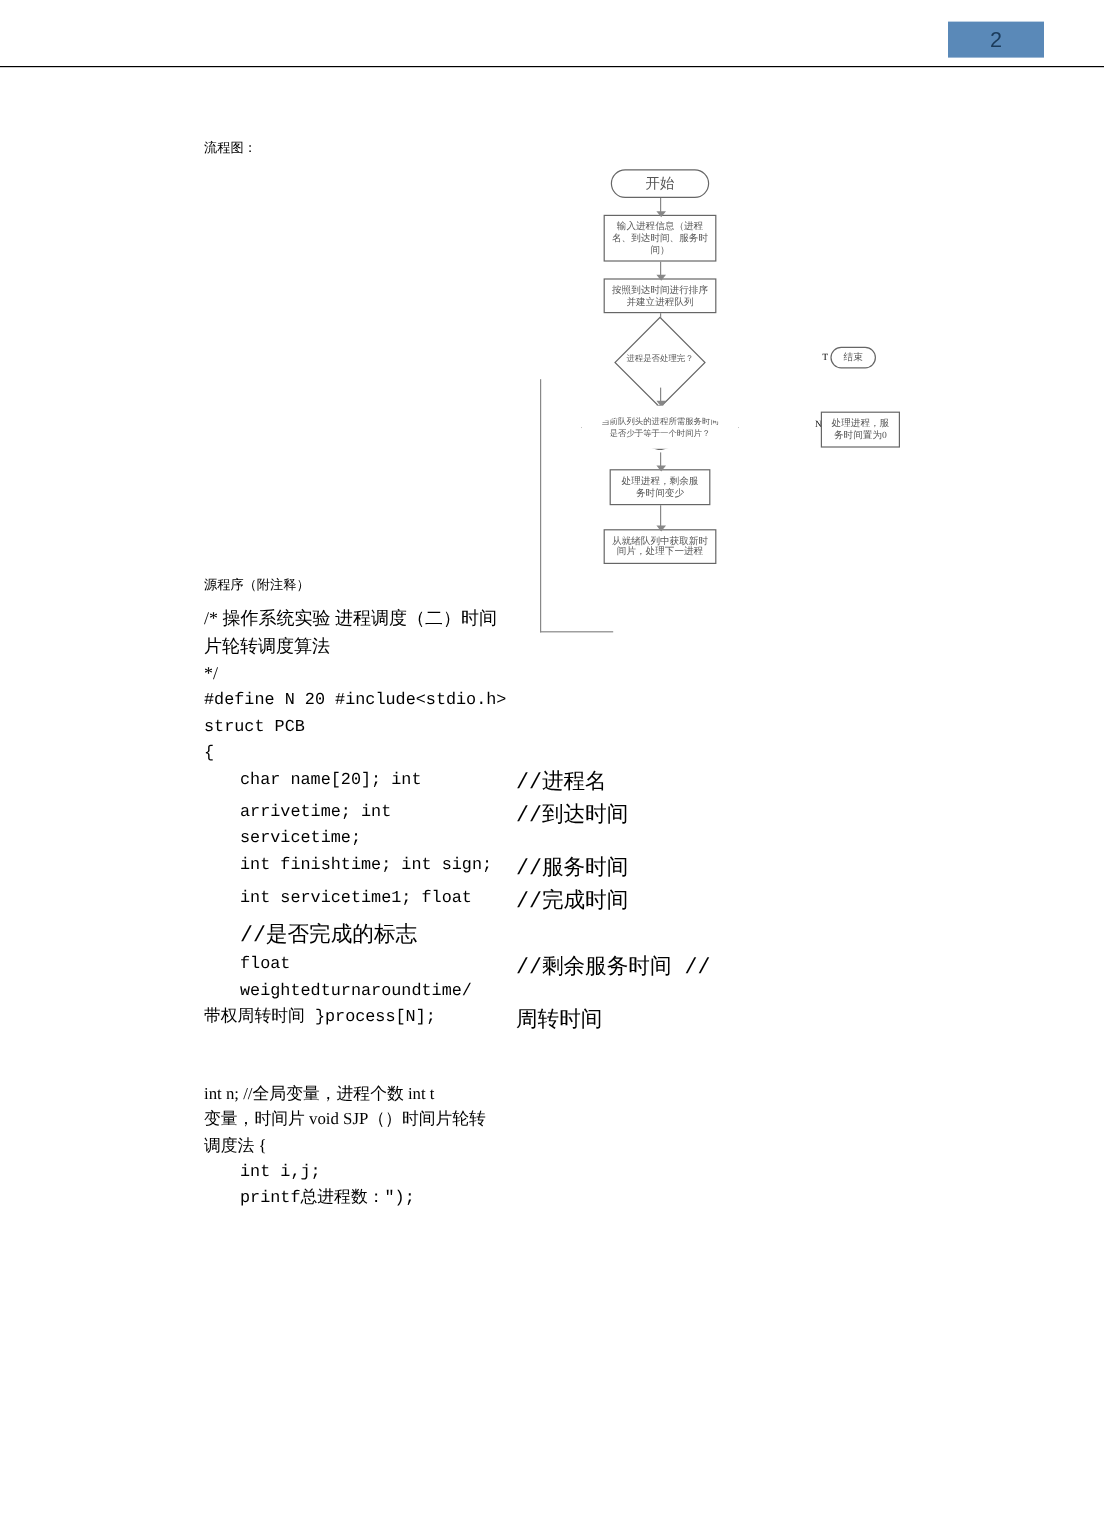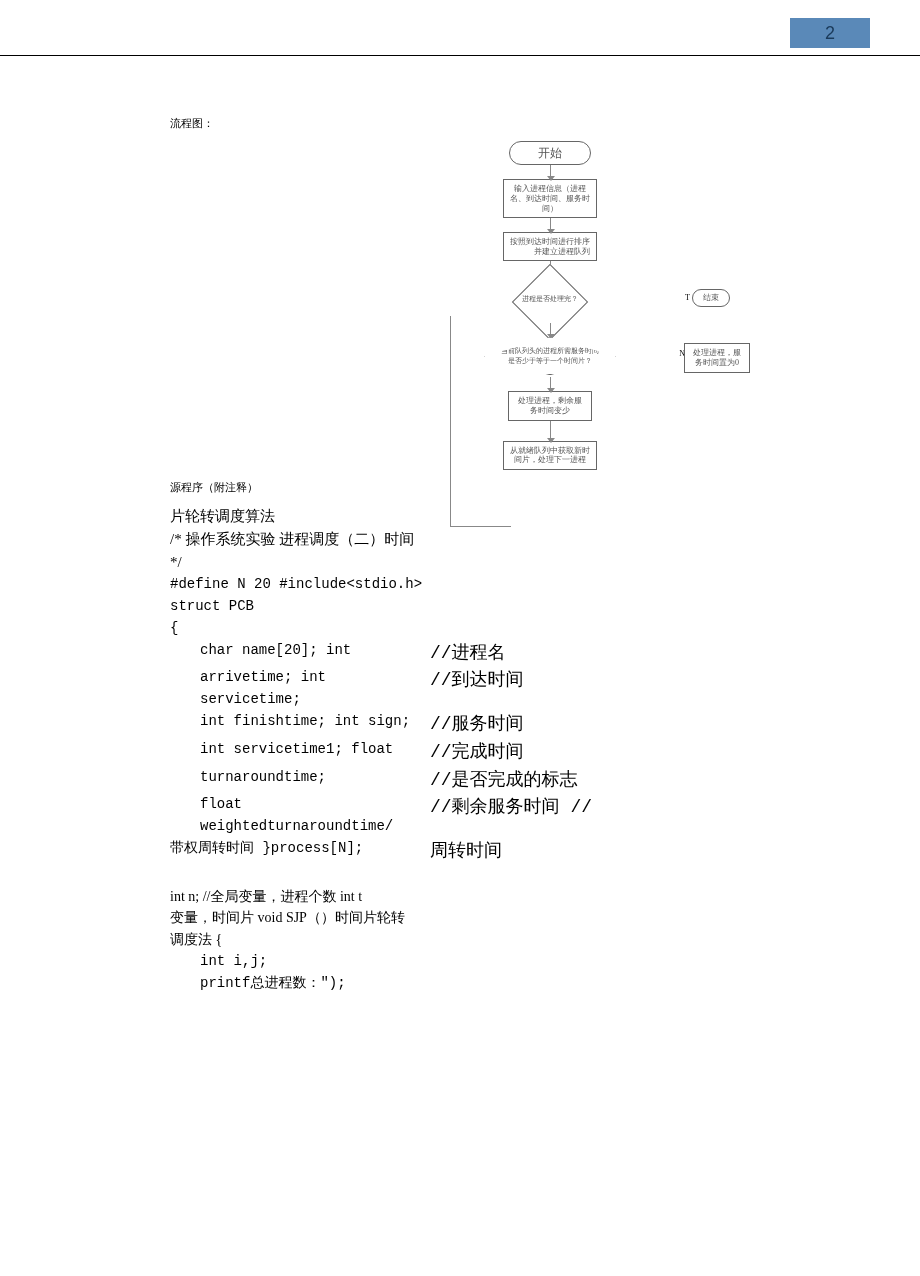--- a/index.html
+++ b/index.html
@@ -150,42 +150,42 @@
     font-size: 14px;
   }
   .struct-right {
     font-family: "Courier New", monospace;
     font-size: 18px;
   }
   .mixed-row {
     font-size: 14px;
   }
   .para2 {
-    margin-top: 20px;
+    margin-top: 36px;
     font-size: 14px;
     line-height: 1.55;
   }
 </style>
 </head>
 <body>
 
 <div class="page-header">
   <div class="page-num-box">2</div>
 </div>
 
 <div class="content">
 
   <div class="section-title">流程图：</div>
 
   <div class="flowchart" style="position:relative;">
     <div class="fc-node fc-start">开始</div>
     <div class="fc-arrow"></div>
     <div class="fc-node" style="width:80px;">输入进程信息（进程名、到达时间、服务时间）</div>
     <div class="fc-arrow"></div>
-    <div class="fc-node" style="width:80px;text-align:right;">按照到达时间进行排序并建立进程队列</div>
+    <div class="fc-node" style="width:80px;">按照到达时间进行排序并建立进程队列</div>
     <div class="fc-arrow"></div>
 
     <div class="fc-row">
       <div class="fc-diamond-wrap">
         <div class="fc-diamond"></div>
         <div class="fc-diamond-label">进程是否处理完？</div>
       </div>
       <div class="fc-side" style="right:-20px; top:18px; font-size:8px;">T</div>
       <div class="fc-side fc-node fc-end" style="right:-60px; top:14px;">结束</div>
     </div>
@@ -207,22 +207,22 @@
     <div class="fc-arrow" style="height:20px;"></div>
     <div class="fc-node" style="width:80px;">从就绪队列中获取新时间片，处理下一进程</div>
 
     
     <div class="loop-line-left" style="left:20px; top:175px; width:60px; height:210px; border-top:none; border-right:none;"></div>
   </div>
 
   <div class="section-title">源程序（附注释）</div>
 
   <div class="code-block">
+    <div>/* 操作系统实验 进程调度（二）时间</div>
     <div>片轮转调度算法</div>
-    <div>/* 操作系统实验 进程调度（二）时间</div>
     <div>*/</div>
     <div class="mono">#define N 20 #include&lt;stdio.h&gt;</div>
     <div class="mono">struct PCB</div>
     <div class="mono">{</div>
 
     <div class="struct-body">
       <div class="struct-row">
         <div class="struct-left">char name[20]; int</div>
         <div class="struct-right">//进程名</div>
       </div>
@@ -232,21 +232,20 @@
       </div>
       <div class="struct-row">
         <div class="struct-left">int finishtime; int sign;</div>
         <div class="struct-right">//服务时间</div>
       </div>
       <div class="struct-row">
         <div class="struct-left">int servicetime1; float</div>
         <div class="struct-right">//完成时间</div>
       </div>
       <div class="struct-row">
-        <div class="struct-left">turnaroundtime;</div>
         <div class="struct-right">//是否完成的标志</div>
       </div>
       <div class="struct-row">
         <div class="struct-left">float weightedturnaroundtime/</div>
         <div class="struct-right">//剩余服务时间 //</div>
       </div>
     </div>
 
     <div class="struct-row mixed-row">
       <div class="struct-left" style="width:260px;">带权周转时间 }process[N];</div>

